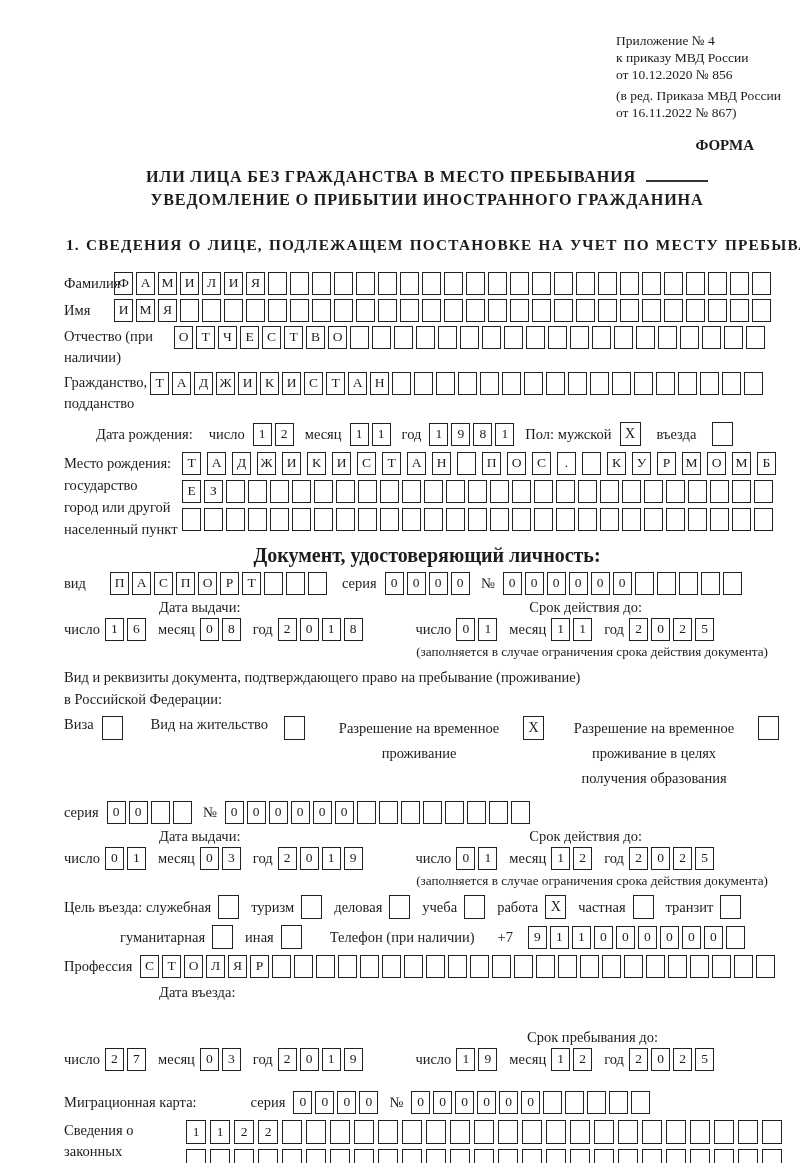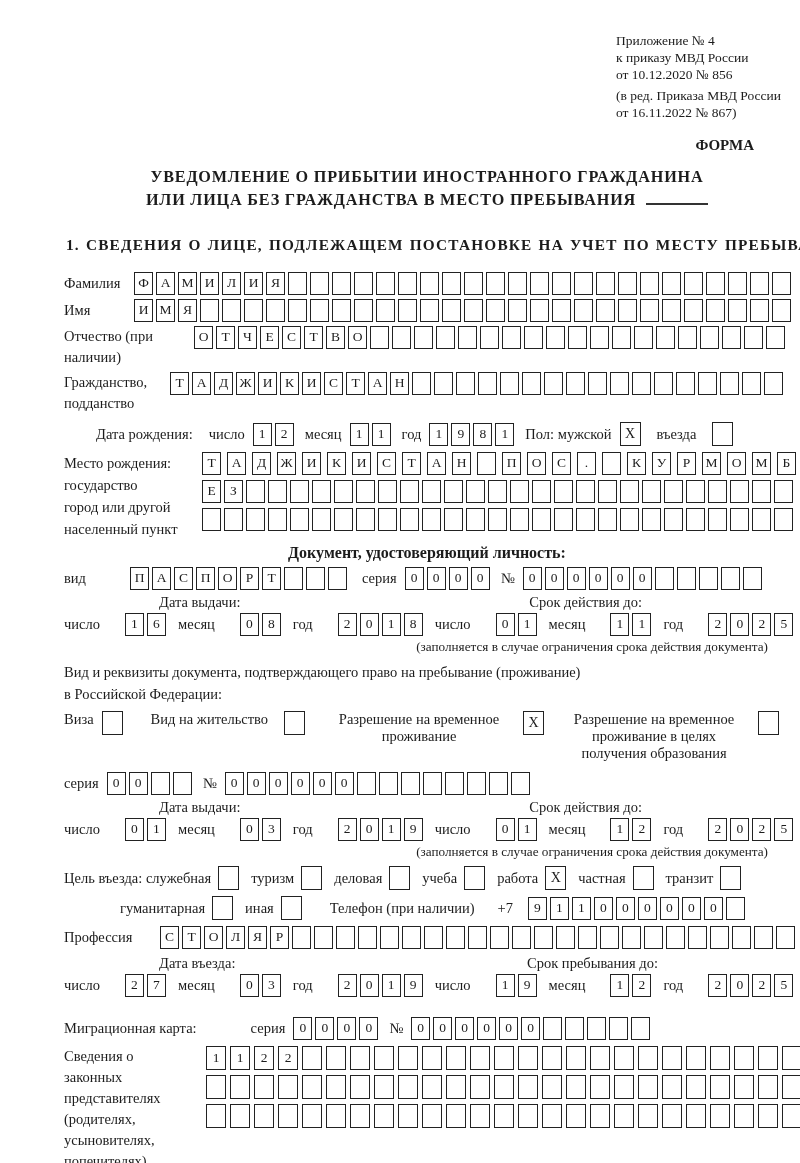--- a/index.html
+++ b/index.html
@@ -27,21 +27,21 @@
   .lbl { font-size:14.5px; white-space:nowrap; }
   .lblw { font-size:14.5px; line-height:21px; }
   .w50 { width:50px; flex:0 0 50px; }
   .w76 { width:76px; flex:0 0 76px; }
   .w86 { width:86px; flex:0 0 86px; }
   .w110 { width:110px; flex:0 0 110px; }
   .w118 { width:118px; flex:0 0 118px; }
   .w122 { width:122px; flex:0 0 122px; }
 
   
-  .boxes { white-space:nowrap; flex-shrink:0;margin-left:20px; }
+  .boxes { white-space:nowrap; flex-shrink:0; }
   .cell {
     display:inline-block; width:19px; height:23px; margin-right:3px;
     border:1.5px solid #222; text-align:center;
     font-size:13.5px; line-height:20px; vertical-align:top;
   }
   .wide .cell { margin-right:6px; }
   .reps .cell { width:20px; height:24px; margin-right:4px; line-height:21px; }
   .cb {
     display:inline-block; width:21px; height:24px; border:1.5px solid #222;
     text-align:center; font-size:14px; line-height:21px; vertical-align:top; flex-shrink:0;
@@ -55,52 +55,52 @@
   .drow { display:flex; align-items:center; margin-bottom:3px; }
   .dgroup { display:flex; align-items:center; white-space:nowrap; }
   .dgroup .lbl { margin-right:5px; }
   .dgroup .boxes { margin-right:9px; }
   .dright { margin-left:auto; margin-right:64px; }
   .note { font-size:13.2px; text-align:right; padding-right:22px; margin-bottom:6px; }
 
   
   .permits { display:flex; align-items:flex-start; margin:4px 0 10px 0; }
   .pair { display:flex; align-items:flex-start; }
-  .clbl { text-align:center; font-size:14.5px; line-height:17px; }
+  .clbl { text-align:center; font-size:14.5px; line-height:25px; }
 
   .goal { margin-bottom:6px; }
   .goal .lbl { margin-right:7px; }
   .goal .cb { margin-right:12px; }
 
   .ml8 { margin-left:8px; } .ml10 { margin-left:10px; } .ml12 { margin-left:12px; }
   .ml16 { margin-left:16px; } .ml20 { margin-left:20px; } .ml28 { margin-left:28px; }
 
   .plain { font-size:14.5px; line-height:22px; }
-  .doc-h { text-align:center; font-weight:bold; font-size:16px; margin:3px 0 5px 0; }
+  .doc-h { text-align:center; font-weight:bold; font-size:20px; margin:3px 0 5px 0; }
 </style>
 </head>
 <body>
 
 <div class="page">
 
   <div class="appendix">
     <div>Приложение № 4</div>
     <div>к приказу МВД России</div>
     <div>от 10.12.2020 № 856</div>
     <div class="edition">
       <div>(в ред. Приказа МВД России</div>
       <div>от 16.11.2022 № 867)</div>
     </div>
   </div>
 
   <div class="forma">ФОРМА</div>
 
   <div class="title">
+    <div><span>ИЛИ ЛИЦА БЕЗ ГРАЖДАНСТВА В МЕСТО ПРЕБЫВАНИЯ</span><span class="tline"></span></div>
     <div>УВЕДОМЛЕНИЕ О ПРИБЫТИИ ИНОСТРАННОГО ГРАЖДАНИНА</div>
-    <div><span>ИЛИ ЛИЦА БЕЗ ГРАЖДАНСТВА В МЕСТО ПРЕБЫВАНИЯ</span><span class="tline"></span></div>
   </div>
 
   <div class="sec-h">1. СВЕДЕНИЯ О ЛИЦЕ, ПОДЛЕЖАЩЕМ ПОСТАНОВКЕ НА УЧЕТ ПО МЕСТУ ПРЕБЫВАНИЯ</div>
 
   <div class="row">
     <span class="lbl w50">Фамилия</span>
     <span class="boxes"><span class="cell">Ф</span><span class="cell">А</span><span class="cell">М</span><span class="cell">И</span><span class="cell">Л</span><span class="cell">И</span><span class="cell">Я</span><span class="cell"></span><span class="cell"></span><span class="cell"></span><span class="cell"></span><span class="cell"></span><span class="cell"></span><span class="cell"></span><span class="cell"></span><span class="cell"></span><span class="cell"></span><span class="cell"></span><span class="cell"></span><span class="cell"></span><span class="cell"></span><span class="cell"></span><span class="cell"></span><span class="cell"></span><span class="cell"></span><span class="cell"></span><span class="cell"></span><span class="cell"></span><span class="cell"></span><span class="cell"></span></span>
   </div>
 
   <div class="row">
@@ -259,21 +259,21 @@
     <span class="lbl ml16">Телефон (при наличии)</span>
     <span class="lbl ml16">+7</span>
     <span class="boxes ml8"><span class="cell">9</span><span class="cell">1</span><span class="cell">1</span><span class="cell">0</span><span class="cell">0</span><span class="cell">0</span><span class="cell">0</span><span class="cell">0</span><span class="cell">0</span><span class="cell"></span></span>
   </div>
 
   <div class="row">
     <span class="lbl w76">Профессия</span>
     <span class="boxes"><span class="cell">С</span><span class="cell">Т</span><span class="cell">О</span><span class="cell">Л</span><span class="cell">Я</span><span class="cell">Р</span><span class="cell"></span><span class="cell"></span><span class="cell"></span><span class="cell"></span><span class="cell"></span><span class="cell"></span><span class="cell"></span><span class="cell"></span><span class="cell"></span><span class="cell"></span><span class="cell"></span><span class="cell"></span><span class="cell"></span><span class="cell"></span><span class="cell"></span><span class="cell"></span><span class="cell"></span><span class="cell"></span><span class="cell"></span><span class="cell"></span><span class="cell"></span><span class="cell"></span><span class="cell"></span></span>
   </div>
 
-  <div class="dlrow" style="margin-top:6px;">
+  <div class="dlrow" style="margin-top:6px;flex-direction:column;">
     <span class="dl1">Дата въезда:</span>
     <span class="dl2" style="margin-right:132px;">Срок пребывания до:</span>
   </div>
   <div class="drow">
     <span class="dgroup">
       <span class="lbl">число</span>
       <span class="boxes"><span class="cell">2</span><span class="cell">7</span></span>
       <span class="lbl">месяц</span>
       <span class="boxes"><span class="cell">0</span><span class="cell">3</span></span>
       <span class="lbl">год</span>

